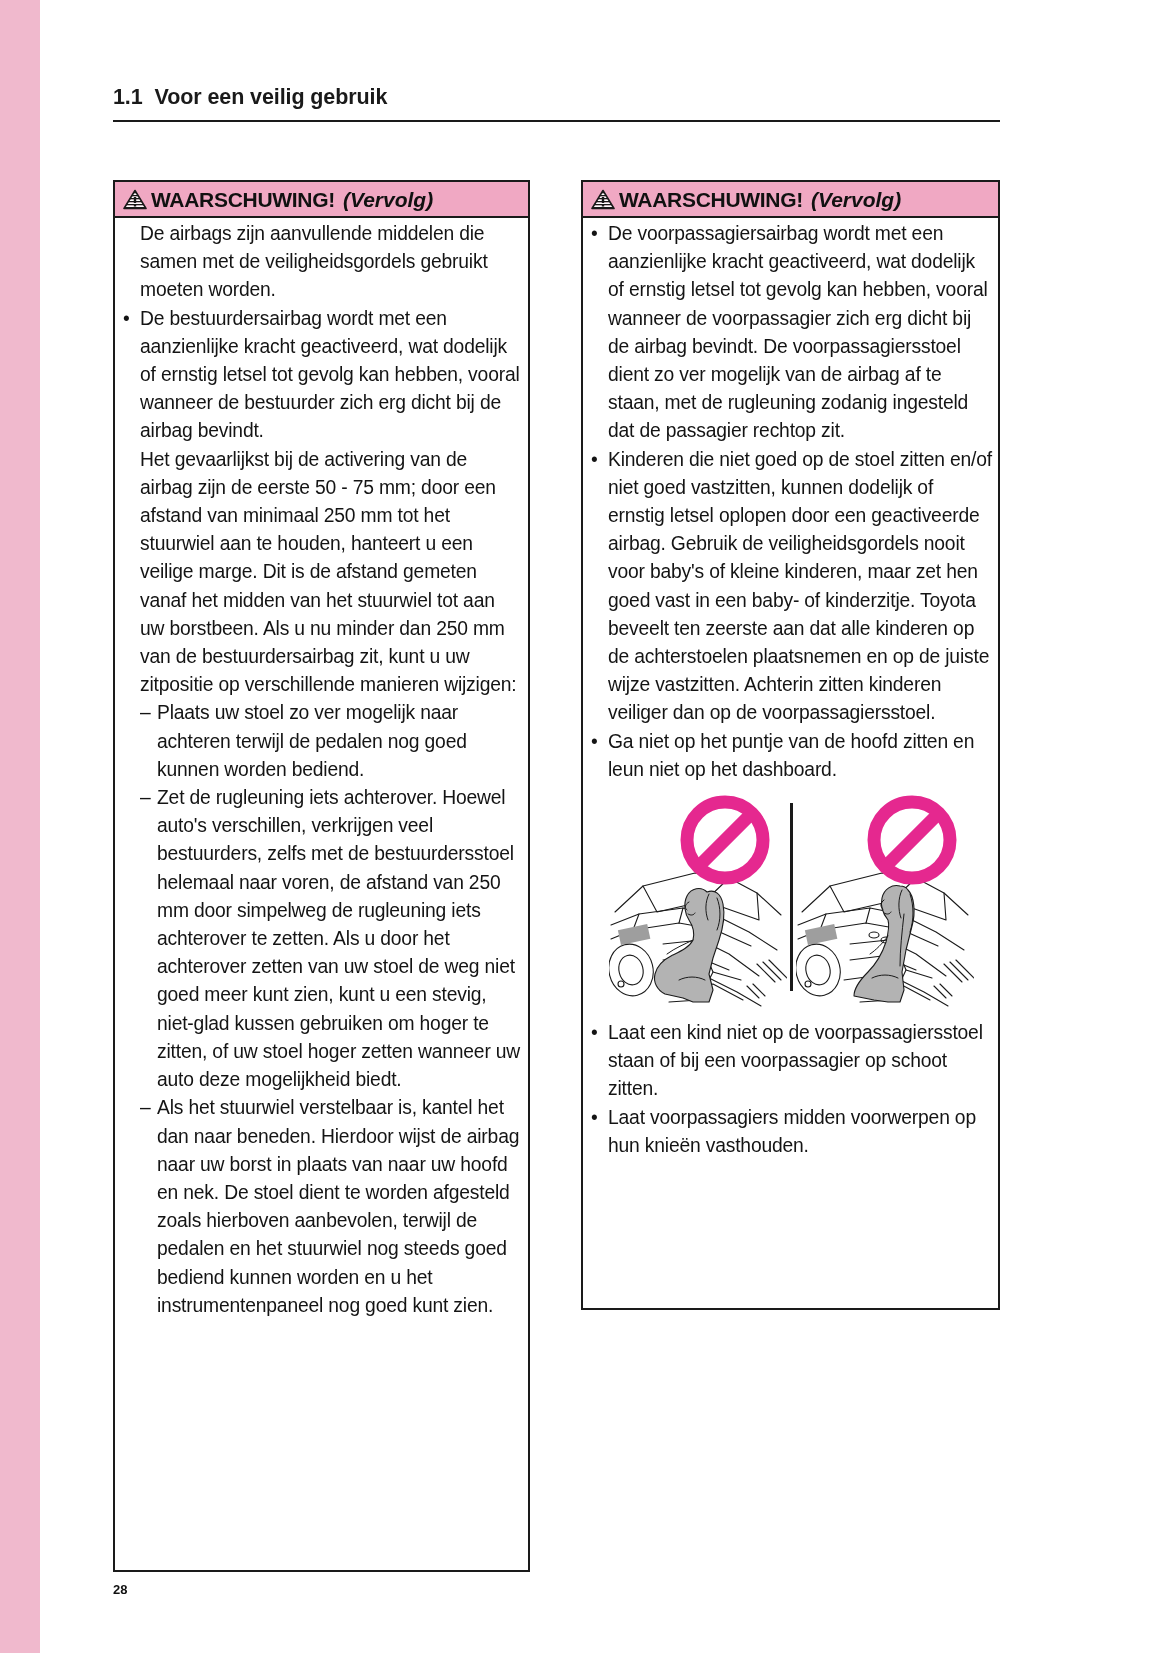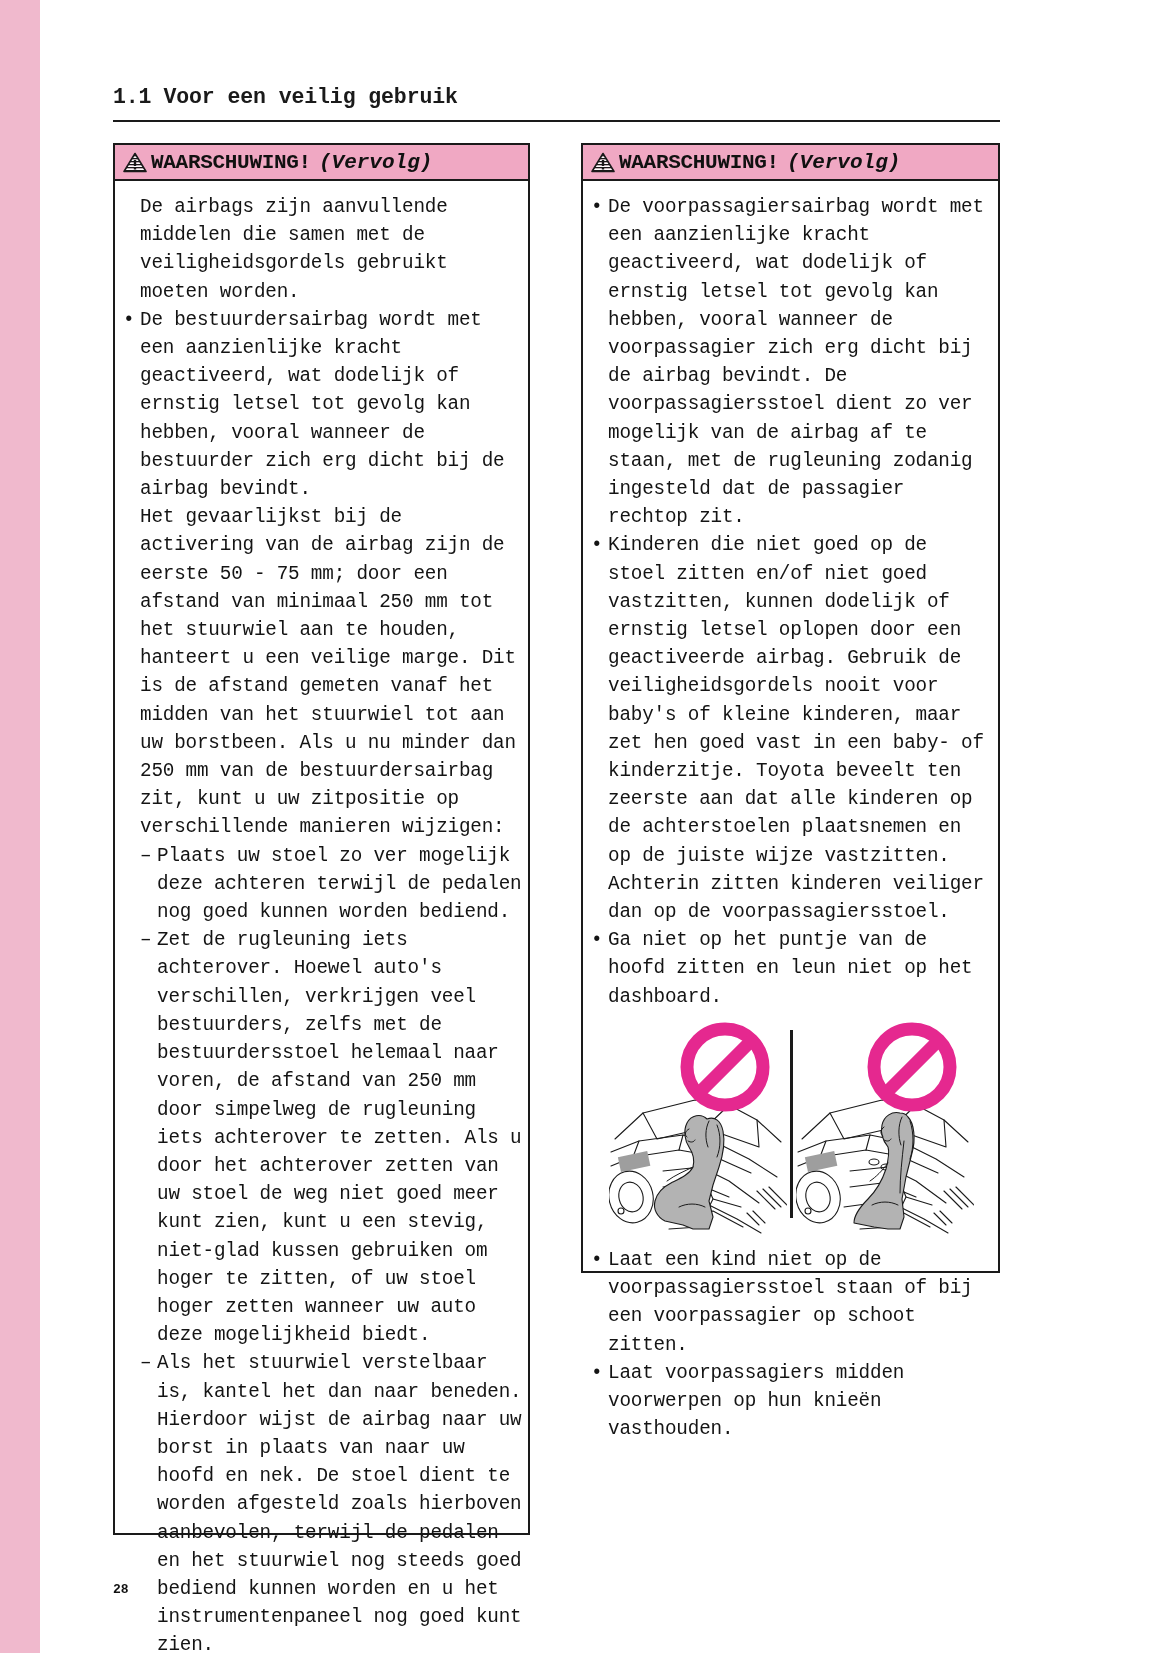--- a/index.html
+++ b/index.html
@@ -28,21 +28,20 @@
     width: 40px;
     height: 1653px;
     background: #f0b9cd;
   }
   .content {
     position: absolute;
     left: 113px;
     top: 0;
     width: 900px;
     height: 1312px;
-    font-family: Liberation Mono, monospace;
   }
   
   .page-header {
     position: absolute;
     left: 0;
     top: 85px;
     width: 887px;
   }
   .page-header .htitle {
     font-size: 21.5px;
@@ -68,20 +67,21 @@
     position: absolute;
     left: 0;
     top: 143px;
     width: 887px;
   }
   .warn-box {
     position: absolute;
     border: 2px solid #1a1a1a;
     box-sizing: border-box;
     background: #ffffff;
+    margin-top: 37px;
   }
   .warn-box.left {
     left: 0;
     top: 0;
     width: 417px;
     height: 1392px;
   }
   .warn-box.right {
     left: 468px;
     top: 0;
@@ -113,21 +113,21 @@
   }
   .warn-sub {
     font-size: 21px;
     font-weight: bold;
     font-style: italic;
     color: #111111;
     margin-left: 8px;
     line-height: 1;
   }
   .warn-body {
-    padding: 12px 6px 4px 8px;
+    padding: 2px 6px 4px 8px;
     box-sizing: border-box;
   }
   
   .para {
     display: flex;
     align-items: flex-start;
     font-size: 19.3px;
     line-height: 28.2px;
     color: #141414;
     letter-spacing: -0.18px;
@@ -229,21 +229,21 @@
             <span class="txt">De bestuurdersairbag wordt met een aanzienlijke kracht geactiveerd, wat dodelijk of ernstig letsel tot gevolg kan hebben, vooral wanneer de bestuurder zich erg dicht bij de airbag bevindt.</span>
           </div>
 
           <div class="para">
             <span class="marker"></span>
             <span class="txt">Het gevaarlijkst bij de activering van de airbag zijn de eerste 50 - 75 mm; door een afstand van minimaal 250 mm tot het stuurwiel aan te houden, hanteert u een veilige marge. Dit is de afstand gemeten vanaf het midden van het stuurwiel tot aan uw borstbeen. Als u nu minder dan 250 mm van de bestuurdersairbag zit, kunt u uw zitpositie op verschillende manieren wijzigen:</span>
           </div>
 
           <div class="para sub">
             <span class="marker dash">–</span>
-            <span class="txt">Plaats uw stoel zo ver mogelijk deze achteren terwijl de pedalen nog goed kunnen worden bediend.</span>
+            <span class="txt">Plaats uw stoel zo ver mogelijk naar achteren terwijl de pedalen nog goed kunnen worden bediend.</span>
           </div>
 
           <div class="para sub">
             <span class="marker dash">–</span>
             <span class="txt">Zet de rugleuning iets achterover. Hoewel auto's verschillen, verkrijgen veel bestuurders, zelfs met de bestuurdersstoel helemaal naar voren, de afstand van 250 mm door simpelweg de rugleuning iets achterover te zetten. Als u door het achterover zetten van uw stoel de weg niet goed meer kunt zien, kunt u een stevig, niet-glad kussen gebruiken om hoger te zitten, of uw stoel hoger zetten wanneer uw auto deze mogelijkheid biedt.</span>
           </div>
 
           <div class="para sub">
             <span class="marker dash">–</span>
             <span class="txt">Als het stuurwiel verstelbaar is, kantel het dan naar beneden. Hierdoor wijst de airbag naar uw borst in plaats van naar uw hoofd en nek. De stoel dient te worden afgesteld zoals hierboven aanbevolen, terwijl de pedalen en het stuurwiel nog steeds goed bediend kunnen worden en u het instrumentenpaneel nog goed kunt zien.</span>

